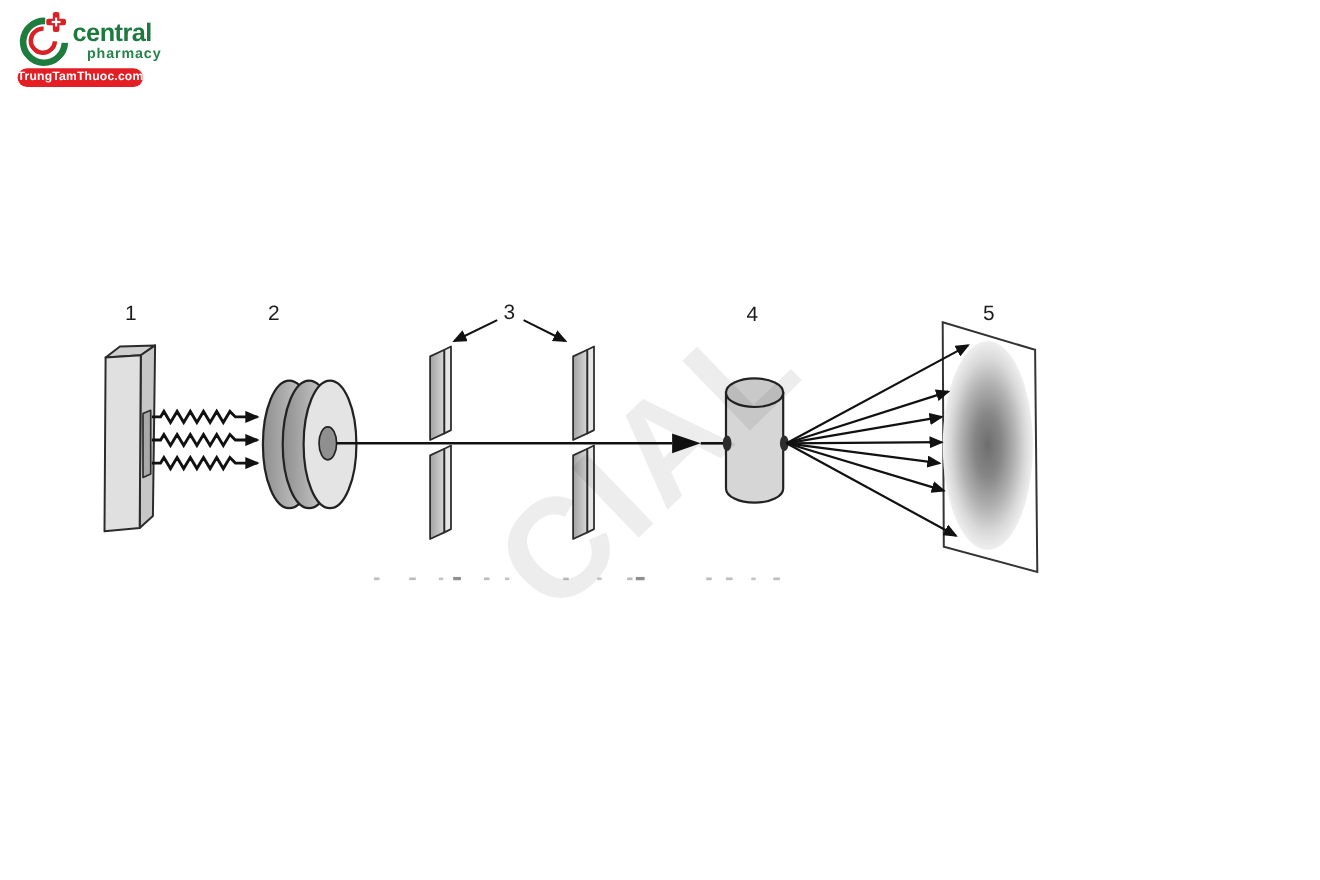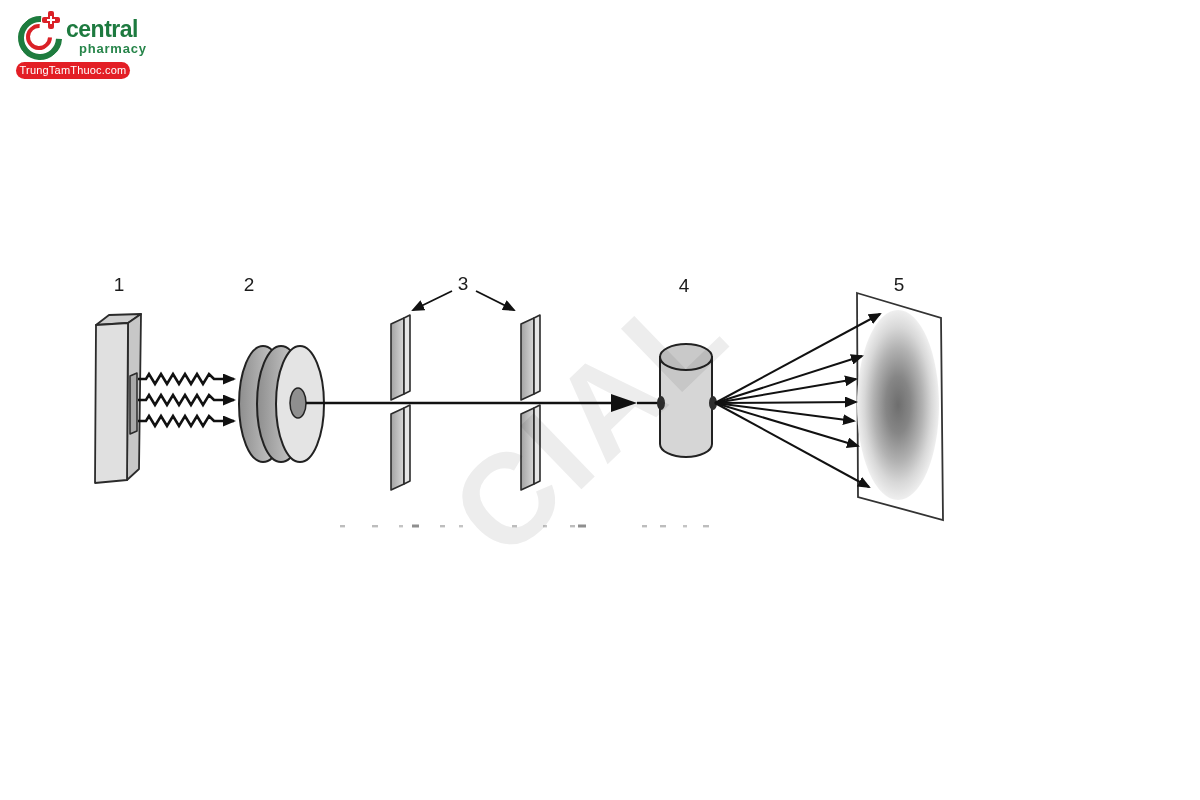--- a/index.html
+++ b/index.html
@@ -22,21 +22,21 @@
   }
   .plus{position:absolute;right:2px;top:-1px;width:18px;height:18px;}
   .plus .bar-v{position:absolute;left:6px;top:0;width:6px;height:18px;background:#da2127;border-radius:2px;}
   .plus .bar-h{position:absolute;left:0;top:6px;width:18px;height:6px;background:#da2127;border-radius:2px;}
   .plus .mini-v{position:absolute;left:8.3px;top:5px;width:1.6px;height:8px;background:#ffffff;}
   .plus .mini-h{position:absolute;left:5px;top:8.3px;width:8px;height:1.6px;background:#ffffff;}
   .logo-text{margin-left:4px;margin-top:6px;}
   .brand{font-size:23px;line-height:22px;font-weight:700;color:#1d7a3f;letter-spacing:-0.5px;}
   .tagline{font-size:13px;font-weight:700;color:#27854a;letter-spacing:0.8px;margin-left:13px;margin-top:1px;}
   .banner{
-    margin-top:4px;background:#e31e25;color:#ffffff;font-size:11px;font-weight:400;
+    margin-top:4px;background:#e31e25;color:#ffffff;font-size:11px;font-weight:700;
     border-radius:9px;padding:2px 0 3px 0;text-align:center;width:114px;letter-spacing:0.2px;
   }
 
   
   .diagram{position:absolute;left:0;top:0;}
   .dlabel{font-size:19px;fill:#1c1c1c;}
 
   
   .watermark{
     position:absolute;left:390px;top:345px;width:400px;height:150px;line-height:150px;

